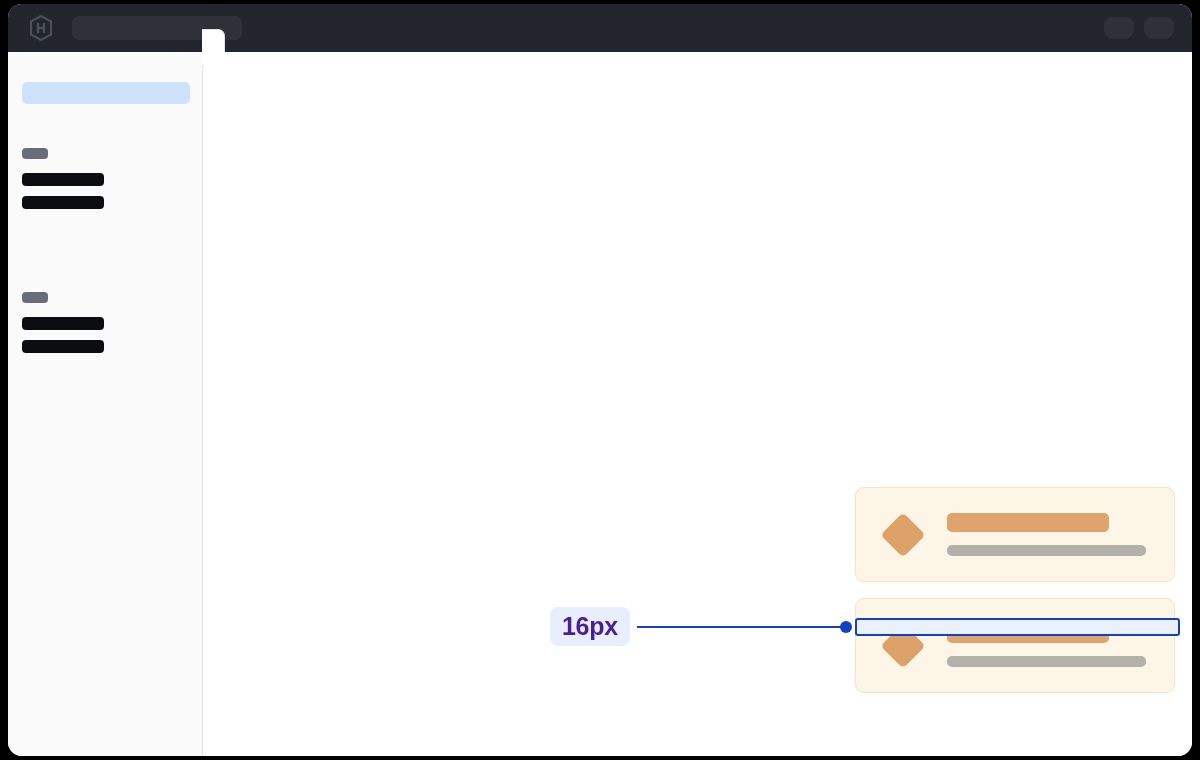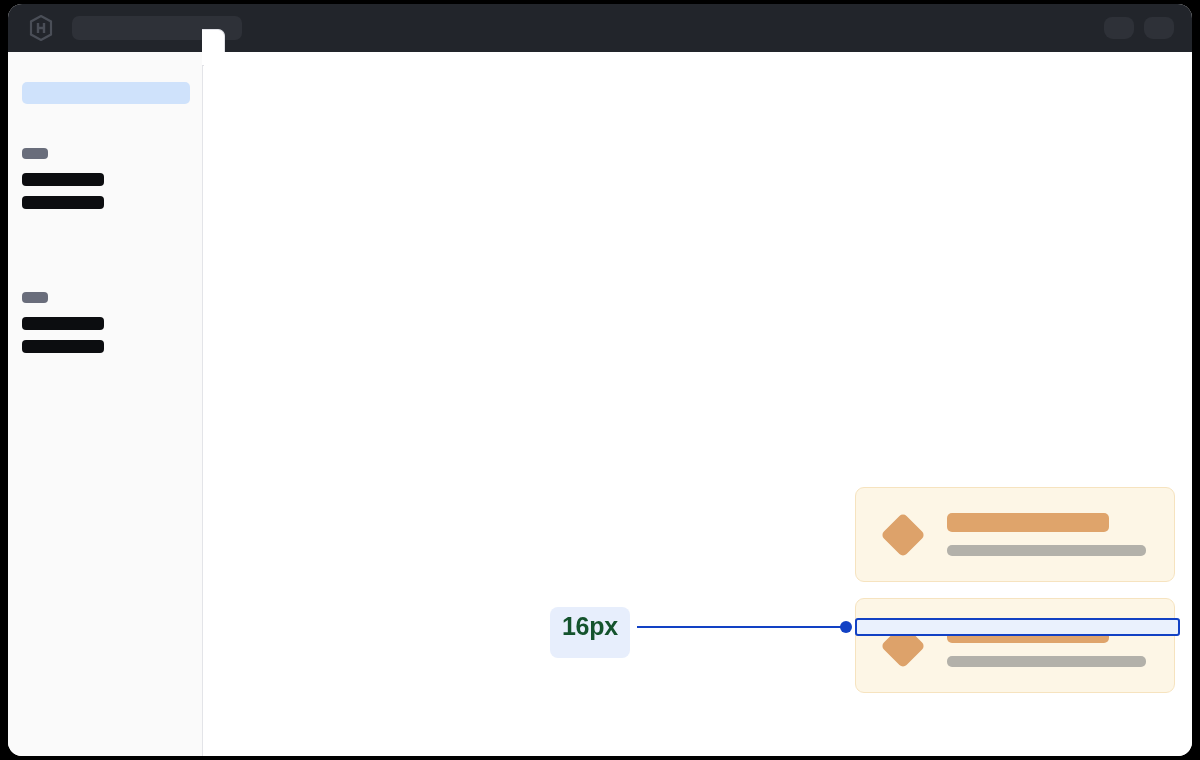--- a/index.html
+++ b/index.html
@@ -180,24 +180,24 @@
     top: 617px;
     width: 12px; height: 12px;
     border-radius: 50%;
     background: #1241c4;
   }
 
   #spacing-label {
     position: absolute;
     left: 542px;
     top: 603px;
-    padding: 5px 12px 18px 12px;
+    padding: 5px 12px 6px 12px;
     background: #e7eefc;
     border-radius: 8px;
-    color: #14532d;
+    color: #4c1d95;
     font-size: 25px;
     font-weight: bold;
     line-height: 28px;
     letter-spacing: -0.3px;
     font-family: "Liberation Sans", sans-serif;
   }
 </style>
 </head>
 <body>
 

